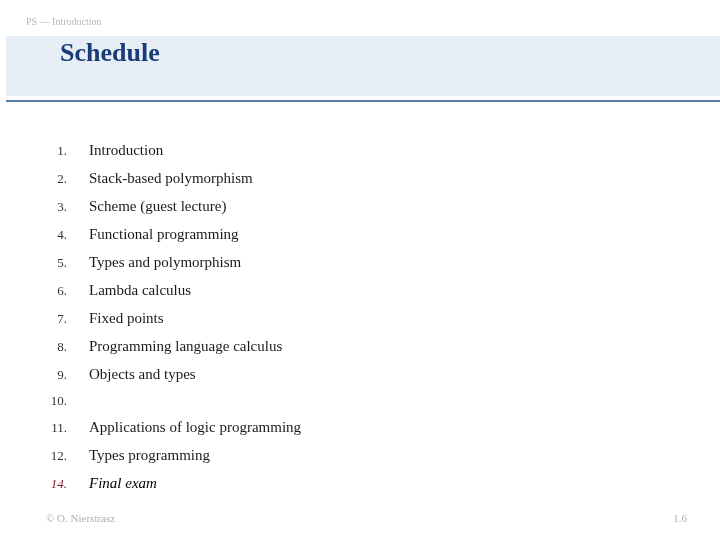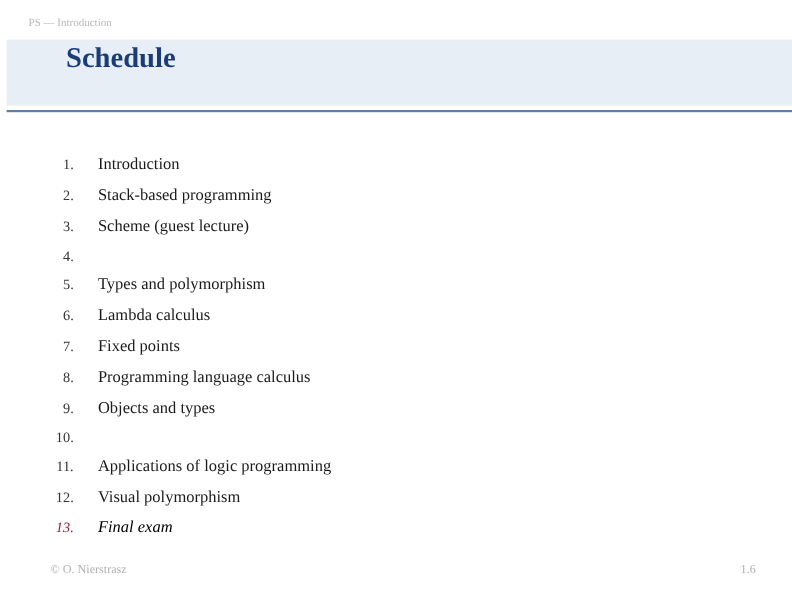--- a/index.html
+++ b/index.html
@@ -99,28 +99,29 @@
 </div>
 <div class="title-underline"></div>
 
 <div class="content" id="list-container">
     <div class="list-row">
       <div class="list-num">1.</div>
       <div class="list-text">Introduction</div>
     </div>
     <div class="list-row">
       <div class="list-num">2.</div>
-      <div class="list-text">Stack-based programming</div>
+      <div class="list-text">Stack-based polymorphism</div>
     </div>
     <div class="list-row">
       <div class="list-num">3.</div>
       <div class="list-text">Scheme (guest lecture)</div>
     </div>
     <div class="list-row">
       <div class="list-num">4.</div>
+      <div class="list-text">Functional programming</div>
     </div>
     <div class="list-row">
       <div class="list-num">5.</div>
       <div class="list-text">Types and polymorphism</div>
     </div>
     <div class="list-row">
       <div class="list-num">6.</div>
       <div class="list-text">Lambda calculus</div>
     </div>
     <div class="list-row">
@@ -137,22 +138,22 @@
     </div>
     <div class="list-row">
       <div class="list-num">10.</div>
     </div>
     <div class="list-row">
       <div class="list-num">11.</div>
       <div class="list-text">Applications of logic programming</div>
     </div>
     <div class="list-row">
       <div class="list-num">12.</div>
-      <div class="list-text">Visual polymorphism</div>
+      <div class="list-text">Types programming</div>
     </div>
     <div class="list-row emphasis">
-      <div class="list-num">13.</div>
+      <div class="list-num">14.</div>
       <div class="list-text">Final exam</div>
     </div>
   </div>
 
 <div class="footer-left">© O. Nierstrasz</div>
 <div class="footer-right">1.6</div>
 
 </body></html>

